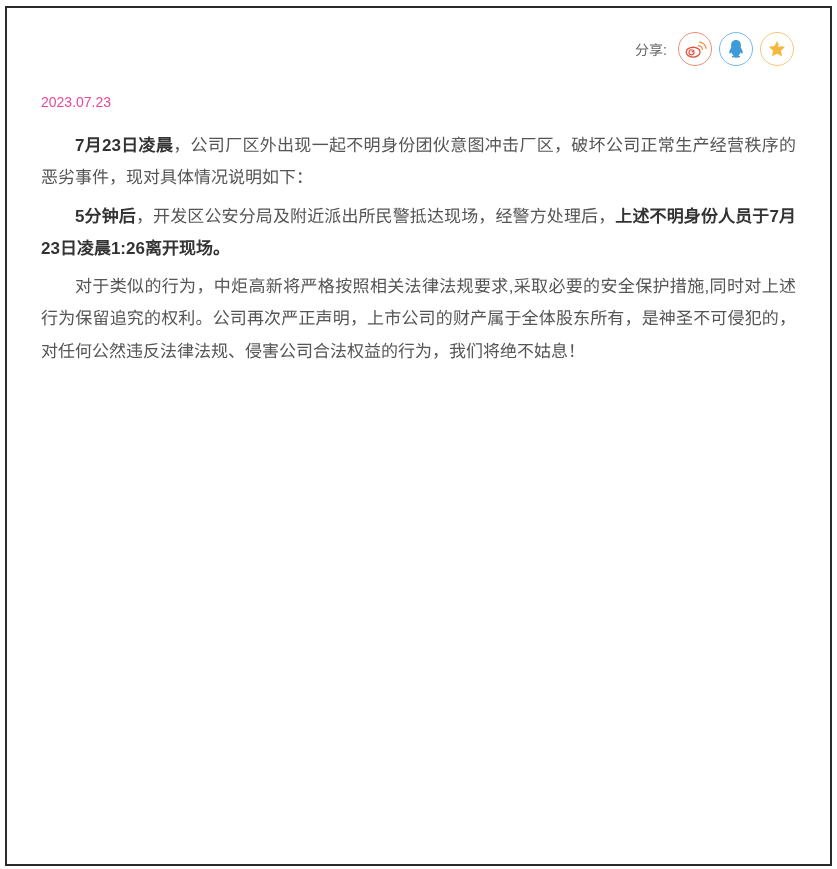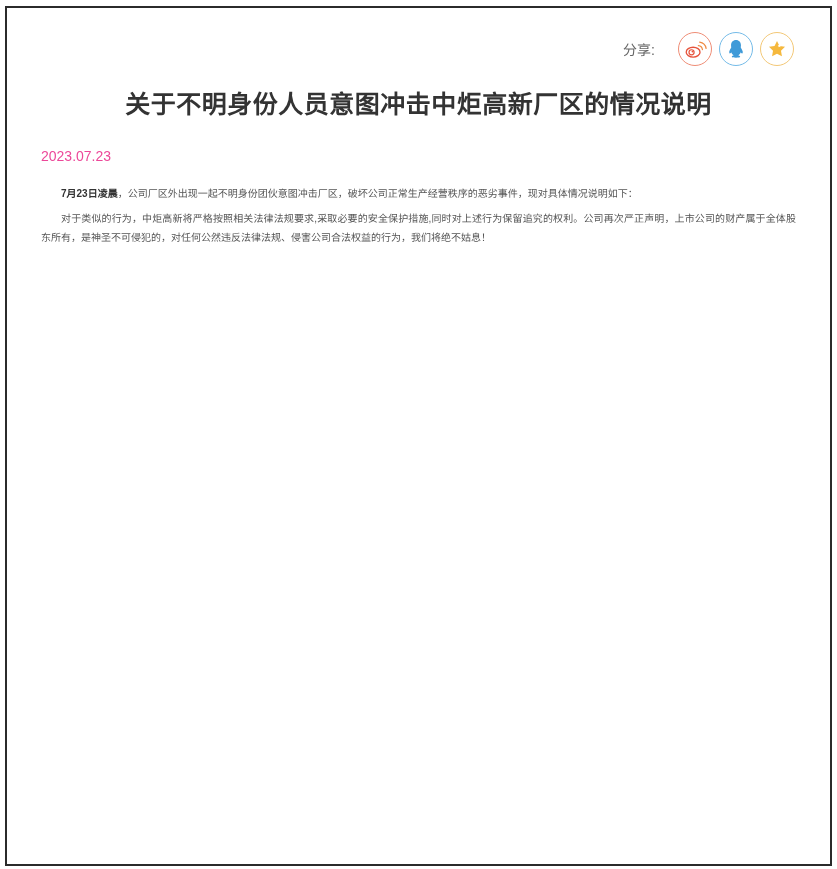--- a/index.html
+++ b/index.html
@@ -29,21 +29,21 @@
   .share-row {
     display: flex;
     justify-content: flex-end;
     align-items: center;
     gap: 7px;
     margin: 24px 2px 0 0;
   }
   .share-label {
     color: #666666;
     font-size: 14px;
-    margin-right: 16px;
+    margin-right: 4px;
   }
   .share-btn {
     width: 34px;
     height: 34px;
     border-radius: 50%;
     background: #ffffff;
     display: flex;
     align-items: center;
     justify-content: center;
     padding: 0;
@@ -67,21 +67,21 @@
     text-align: left;
     font-size: 14px;
     color: #ec4899;
     margin-top: 28px;
   }
   
   .article-body {
     margin-top: 20px;
   }
   .article-body p {
-    font-size: 10px;
+    font-size: 17px;
     color: #555555;
     line-height: 1.9;
     text-indent: 2em;
     margin: 0 0 6px 0;
     text-align: justify;
   }
   .article-body p b {
     font-weight: bold;
     color: #333333;
   }
@@ -118,23 +118,23 @@
       <button class="share-btn star" title="">
         <span>
           <svg width="24" height="24" viewBox="0 0 32 32">
             <path fill="#f5b83d" d="M16 5.2l3.3 6.9 7.4 1-5.4 5.2 1.3 7.4L16 22.2l-6.6 3.5 1.3-7.4-5.4-5.2 7.4-1z"></path>
             <path fill="#ffffff" d="M19.2 9.4l.7 1.5 1.6.2-1.2 1.1.3 1.6-1.4-.8-1.4.8.3-1.6-1.2-1.1 1.6-.2z"></path>
           </svg>
         </span>
       </button>
     </div>
 
-    <h1 class="title">关于不明身份人员意图冲击中炬高新厂区的情况说明</h1>
 
     <div class="date">2023.07.23</div>
 
     <div class="article-body">
         <p><b>7月23日凌晨</b><span>，公司厂区外出现一起不明身份团伙意图冲击厂区，破坏公司正常生产经营秩序的恶劣事件，现对具体情况说明如下：</span></p>
+        <p><b>5分钟后</b><span>，开发区公安分局及附近派出所民警抵达现场，经警方处理后，</span><b>上述不明身份人员于7月23日凌晨1:26离开现场。</b></p>
         <p><span>对于类似的行为，中炬高新将严格按照相关法律法规要求,采取必要的安全保护措施,同时对上述行为保留追究的权利。公司再次严正声明，上市公司的财产属于全体股东所有，是神圣不可侵犯的，对任何公然违反法律法规、侵害公司合法权益的行为，我们将绝不姑息！</span></p>
       </div>
 
   </div>
 </div>
 
 </body></html>

